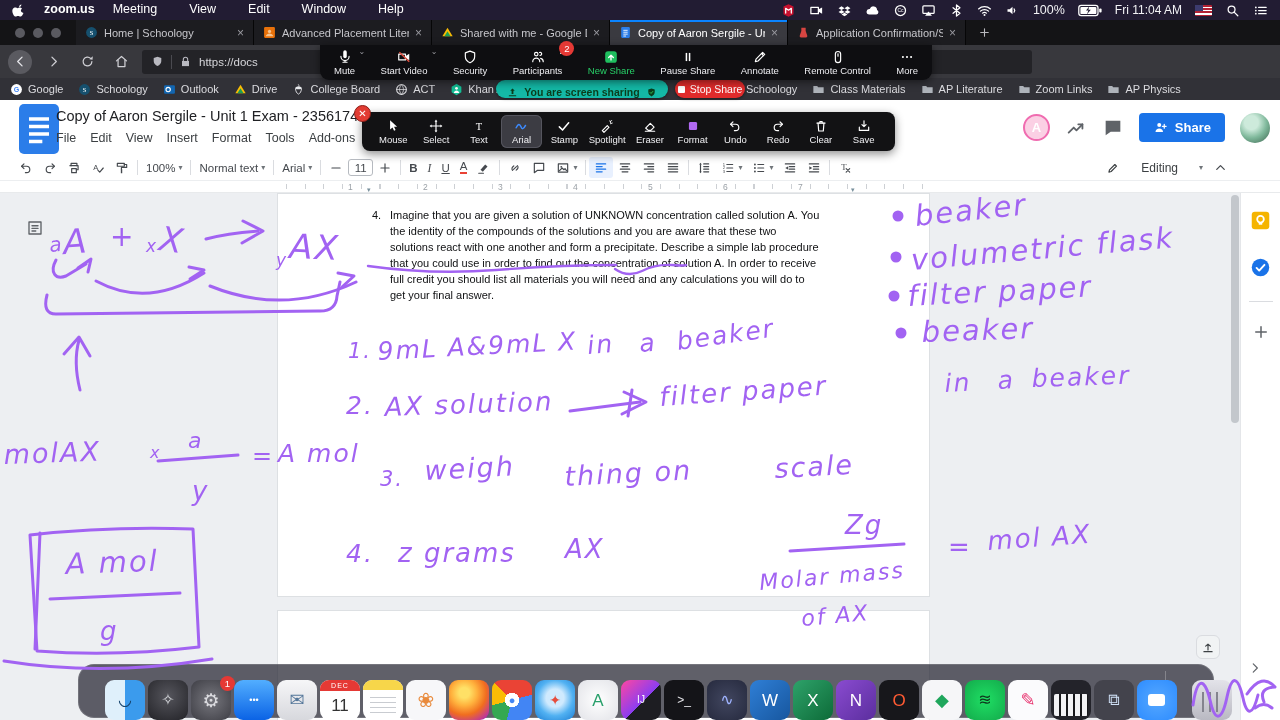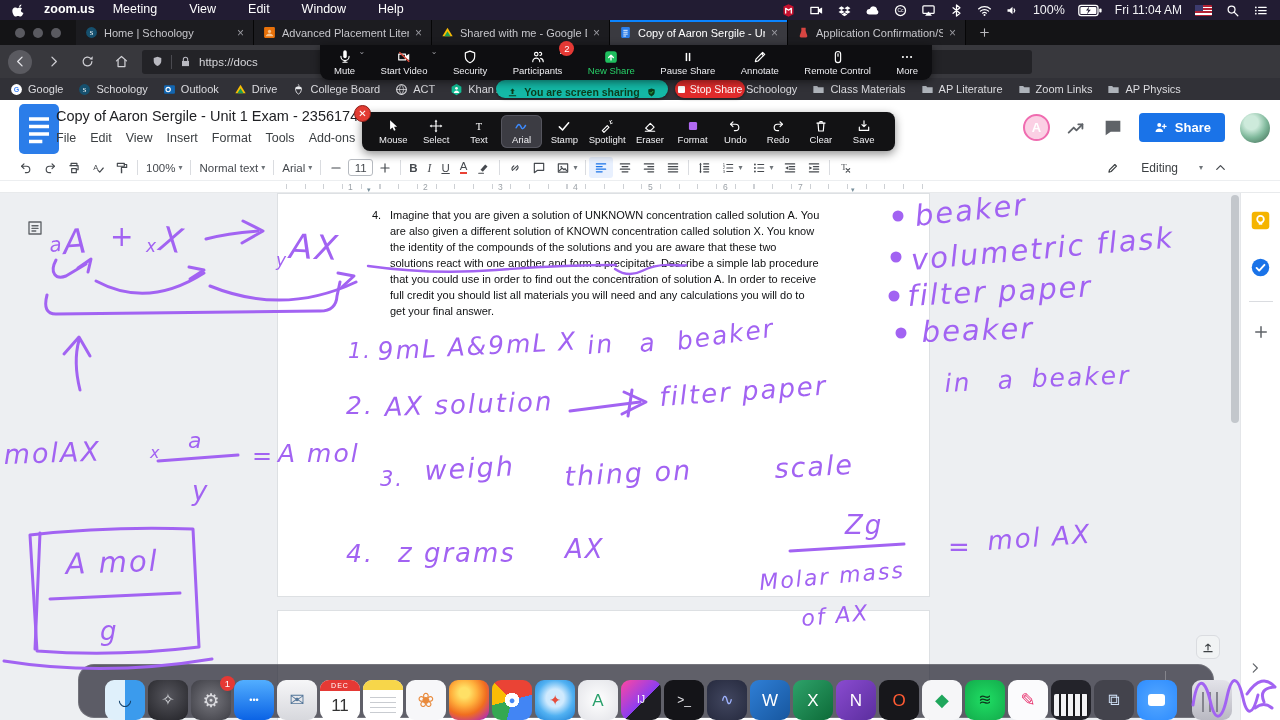--- a/index.html
+++ b/index.html
@@ -837,21 +837,20 @@
       <svg viewBox="0 0 24 24">
         <path d="M4 4h16v16H4z" fill="none" stroke="currentColor" stroke-width="1.8" stroke-linecap="round" stroke-linejoin="round"></path>
         <path d="M8 9h8M8 12.5h8M8 16h5" fill="none" stroke="currentColor" stroke-width="1.8" stroke-linecap="round" stroke-linejoin="round"></path>
       </svg>
     </span>
   <div class="page">
     <div class="qnum">4.</div>
     <div class="qlines">
 
     <div class="line"><span>Imagine that you are given a solution of UNKNOWN concentration called solution A. You</span></div>
-        <div class="line"><span>are also given a different solution of KNOWN concentration called solution X. You know</span></div>
         <div class="line"><span>the identity of the compounds of the solutions and you are aware that these two</span></div>
         <div class="line"><span>solutions react with one another and form a precipitate. Describe a simple lab procedure</span></div>
         <div class="line"><span>that you could use in order to find out the concentration of solution A. In order to receive</span></div>
         <div class="line"><span>full credit you should list all materials you will need and any calculations you will do to</span></div>
         <div class="line"><span>get your final answer.</span></div>
       </div>
   </div>
   <div class="page2"></div>
   <div class="sbthumb"></div>
   <div class="sidepanel">

